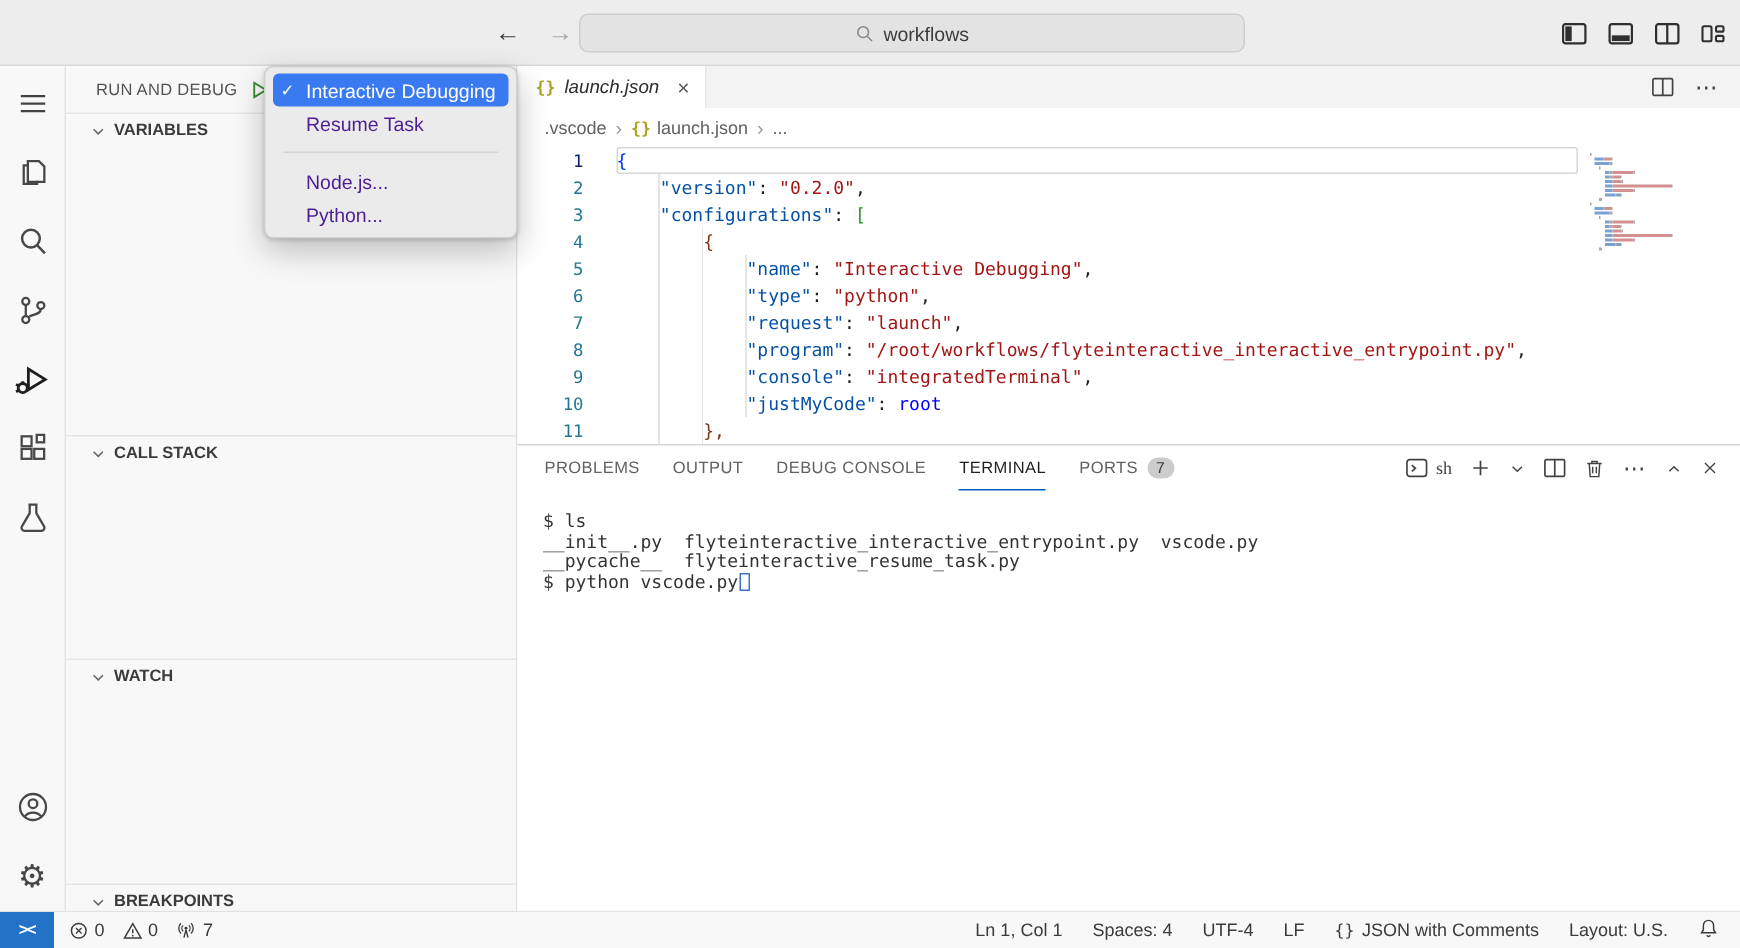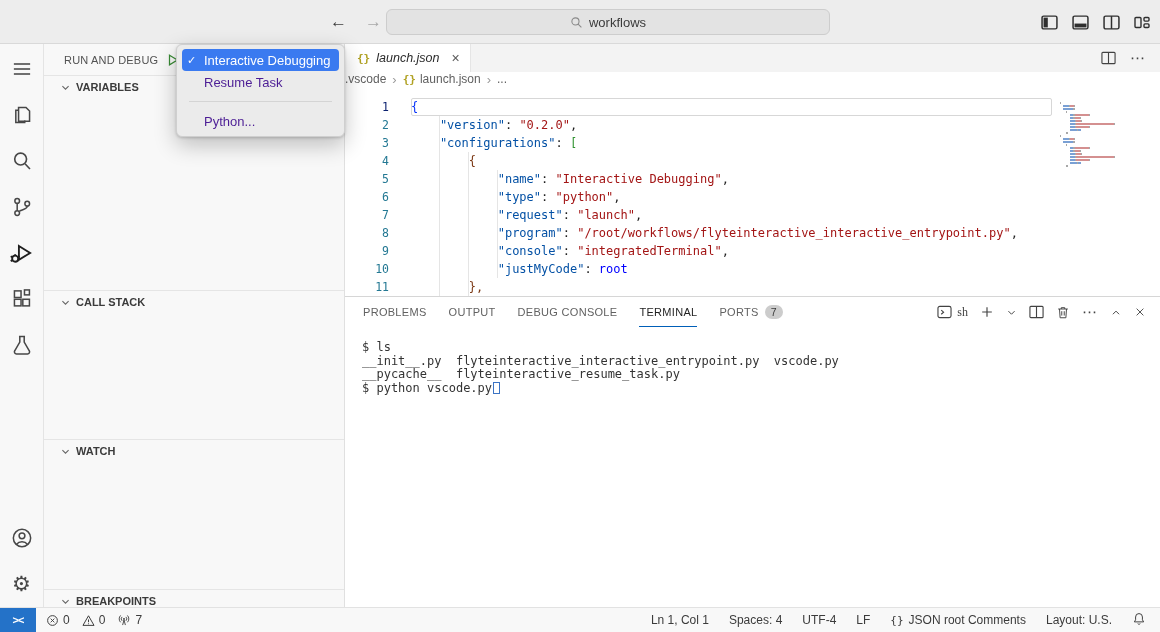--- a/index.html
+++ b/index.html
@@ -37,21 +37,21 @@
   
   .editor-col { flex:1; display:flex; flex-direction:column; min-width:0; background:#fff; }
   .tabbar { height:28px; background:#f3f3f3; display:flex; align-items:center; flex:none; }
   .tab { height:28px; background:#fff; display:flex; align-items:center; gap:6px; padding:0 10px 0 12px; border-right:1px solid #e5e5e5; font-size:12.5px; }
   .tab-label { font-style:italic; color:#2b2b2b; }
   .json-glyph { font-family:"DejaVu Sans Mono", monospace; font-weight:bold; font-size:11px; color:#b0a122; }
   .tab-close { color:#5a5a5a; font-size:14px; margin-left:6px; }
   .tab-actions { margin-left:auto; display:flex; align-items:center; gap:14px; padding-right:14px; color:#424242; }
   .tab-actions .more { font-size:15px; letter-spacing:1px; color:#424242; }
 
-  .breadcrumb { height:26px; display:flex; align-items:flex-start; gap:6px; color:#616161; font-size:12px; background:#fff; flex:none; }
+  .breadcrumb { height:26px; display:flex; align-items:center; gap:6px; padding-left:18px; color:#616161; font-size:12px; background:#fff; flex:none; }
   .bc-sep { color:#9a9a9a; font-size:13px; }
   .bc-item { display:flex; align-items:center; gap:4px; }
 
   .code-area { height:198px; position:relative; flex:none; }
   .line { display:flex; height:18px; line-height:18px; font-family:"DejaVu Sans Mono", monospace; font-size:12px; }
   .gutter-num { width:44px; text-align:right; color:#237893; flex:none; font-size:11.5px; }
   .line-body { margin-left:22px; margin-right:108px; flex:1; white-space:pre; }
   .line.current .gutter-num { color:#0b216f; }
   .line.current .line-body { outline:1px solid #d7d7d7; outline-offset:-1px; border-radius:2px; }
   .ig { display:inline-block; height:18px; vertical-align:top;
@@ -553,21 +553,21 @@
         <span>Spaces: 4</span>
       </div>
       <div class="sb-item">
         <span>UTF-4</span>
       </div>
       <div class="sb-item">
         <span>LF</span>
       </div>
       <div class="sb-item">
         <span style="font-family: &quot;DejaVu Sans Mono&quot;, monospace; font-size: 11px;">{}</span>
-        <span>JSON root Comments</span>
+        <span>JSON with Comments</span>
       </div>
       <div class="sb-item">
         <span>Layout: U.S.</span>
       </div>
       <span><svg width="14" height="14" viewBox="0 0 16 16">
           <path d="M8 1.8a3.9 3.9 0 0 1 3.9 3.9v3.2l1.4 2.4H2.7l1.4-2.4V5.7A3.9 3.9 0 0 1 8 1.8z" fill="none" stroke="#3b3b3b" stroke-width="1.1"></path>
           <path d="M6.7 13.2a1.4 1.4 0 0 0 2.6 0" fill="none" stroke="#3b3b3b" stroke-width="1.1"></path>
         </svg></span>
     </div>
 </div>
@@ -577,15 +577,19 @@
       <span class="check">✓</span>
       <span>Interactive Debugging</span>
     </div>
     <div class="menu-item">
       <span class="check"></span>
       <span>Resume Task</span>
     </div>
     <div class="menu-sep"></div>
     <div class="menu-item">
       <span class="check"></span>
+      <span>Node.js...</span>
+    </div>
+    <div class="menu-item">
+      <span class="check"></span>
       <span>Python...</span>
     </div>
   </div>
 
 </body></html>

